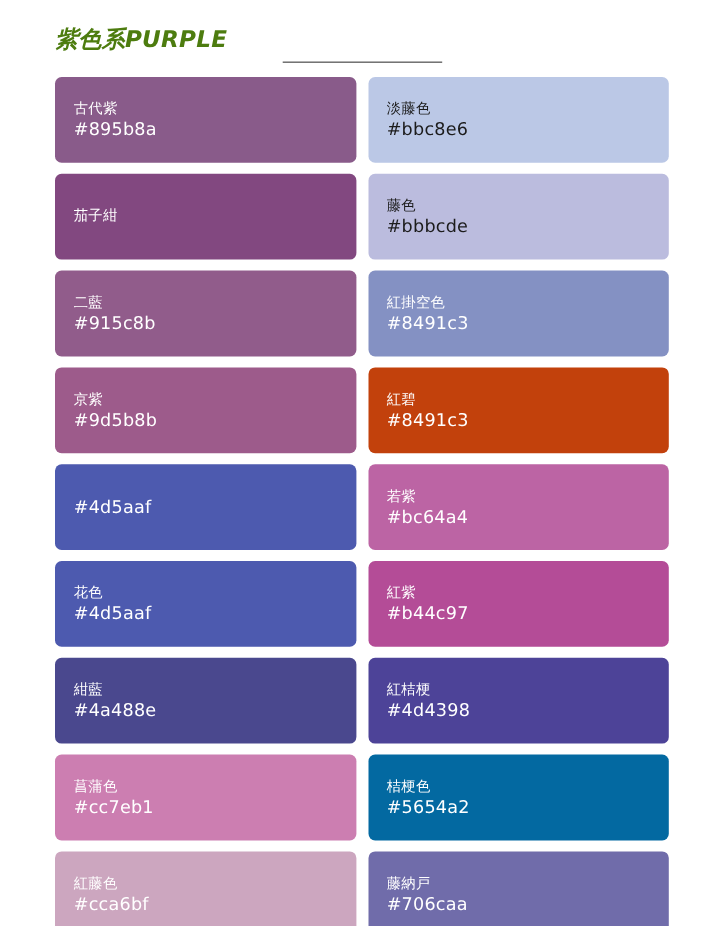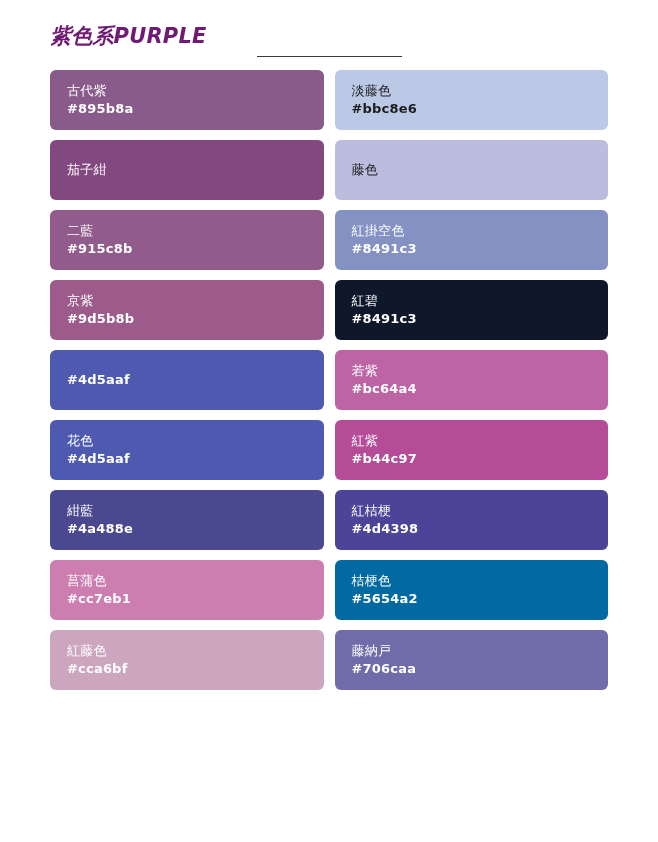--- a/index.html
+++ b/index.html
@@ -28,21 +28,21 @@
   .heading-block {
     padding-top: 22px;
   }
   .page-title {
     margin: 0;
     font-size: 21px;
     line-height: 28px;
     font-weight: 700;
     font-style: italic;
     letter-spacing: 0.2px;
-    color: #701a75;
+    color: #4d7c0f;
     white-space: nowrap;
   }
   .title-rule {
     margin-top: 6px;
     width: 145px;
     height: 0;
     border: none;
     border-top: 1.4px solid #3a3a3a;
   }
 
@@ -51,40 +51,40 @@
     margin-top: 13px;
     display: grid;
     grid-template-columns: 1fr 1fr;
     column-gap: 11px;
     row-gap: 10px;
     align-content: start;
   }
 
   .swatch-card {
     position: relative;
-    height: 60px;
+    height: 78px;
     border-radius: 6px;
     box-sizing: border-box;
     padding: 0 17px;
     display: flex;
     flex-direction: column;
     justify-content: center;
     overflow: hidden;
   }
 
   .swatch-name {
     font-size: 13px;
     line-height: 18px;
     font-weight: 400;
     letter-spacing: 0.3px;
   }
   .swatch-hex {
-    font-size: 13px;
+    font-size: 16px;
     line-height: 18px;
-    font-weight: 700;
+    font-weight: 400;
     letter-spacing: 0.2px;
   }
 
   .swatch-card.text-light .swatch-name,
   .swatch-card.text-light .swatch-hex {
     color: #ffffff;
   }
   .swatch-card.text-dark .swatch-name,
   .swatch-card.text-dark .swatch-hex {
     color: #1c1c1c;
@@ -107,34 +107,35 @@
       </div>
       <div class="swatch-card text-dark" style="background: rgb(187, 200, 230);">
         <div class="swatch-name">淡藤色</div>
         <div class="swatch-hex">#bbc8e6</div>
       </div>
       <div class="swatch-card text-light" style="background: rgb(130, 72, 128);">
         <div class="swatch-name">茄子紺</div>
       </div>
       <div class="swatch-card text-dark" style="background: rgb(187, 188, 222);">
         <div class="swatch-name">藤色</div>
+        <div class="swatch-hex">#bbbcde</div>
       </div>
       <div class="swatch-card text-light" style="background: rgb(145, 92, 139);">
         <div class="swatch-name">二藍</div>
         <div class="swatch-hex">#915c8b</div>
       </div>
       <div class="swatch-card text-light" style="background: rgb(132, 145, 195);">
         <div class="swatch-name">紅掛空色</div>
         <div class="swatch-hex">#8491c3</div>
       </div>
       <div class="swatch-card text-light" style="background: rgb(157, 91, 139);">
         <div class="swatch-name">京紫</div>
         <div class="swatch-hex">#9d5b8b</div>
       </div>
-      <div class="swatch-card text-light" style="background: #0f172a;">
+      <div class="swatch-card text-light" style="background: #c2410c;">
         <div class="swatch-name">紅碧</div>
         <div class="swatch-hex">#8491c3</div>
       </div>
       <div class="swatch-card text-light" style="background: rgb(77, 90, 175);">
         <div class="swatch-hex">#4d5aaf</div>
       </div>
       <div class="swatch-card text-light" style="background: rgb(188, 100, 164);">
         <div class="swatch-name">若紫</div>
         <div class="swatch-hex">#bc64a4</div>
       </div>

